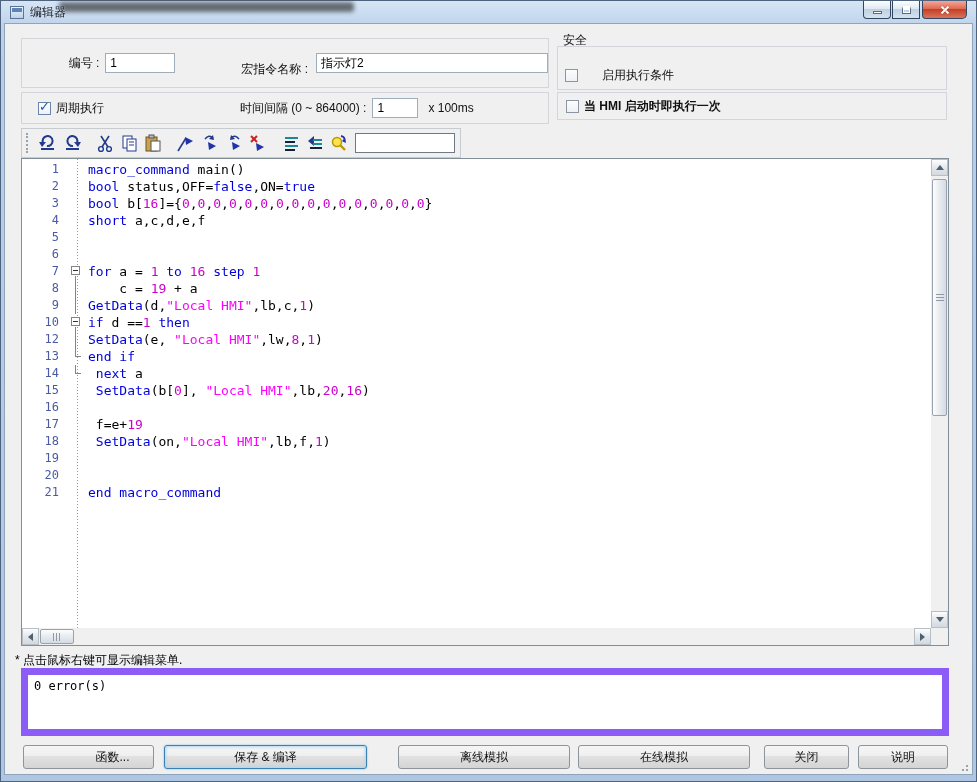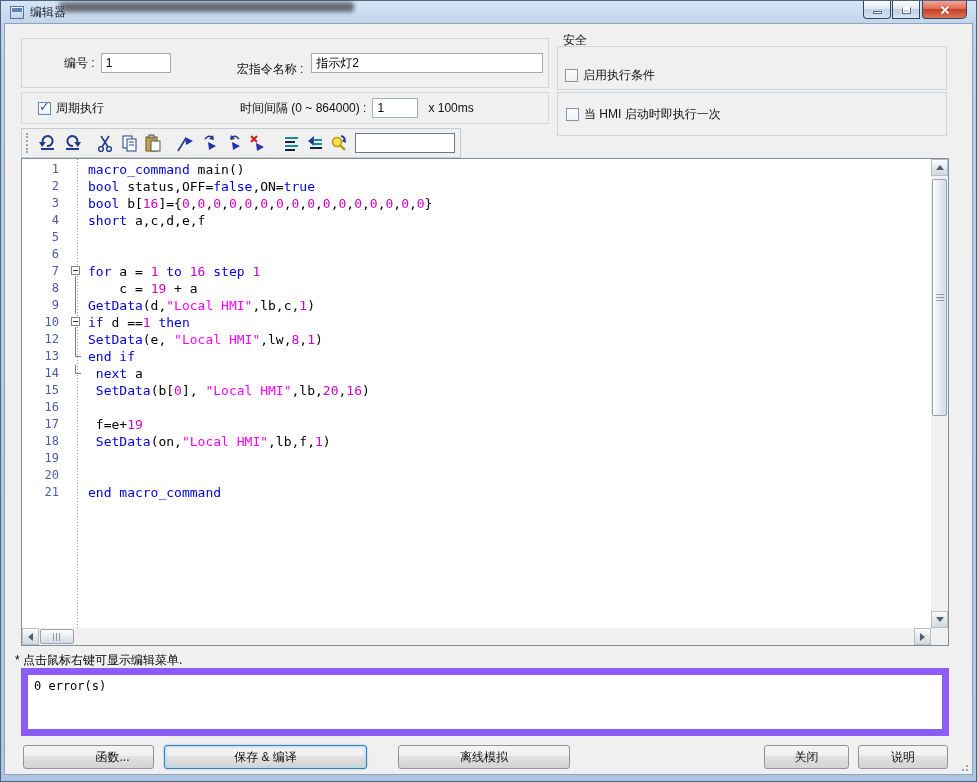--- a/index.html
+++ b/index.html
@@ -115,50 +115,50 @@
         </span>
       <span class="wbtn close">
           <span class="g-x"></span>
         </span>
     </span>
   </div>
 
   <div class="client">
 
     <div class="panel" style="left:16px;top:14px;width:528px;height:50px;">
-      <div class="frow" style="padding-left:42px;">
+      <div class="frow" style="padding-left:42px;justify-content:flex-end;">
         <span class="lbl">编号 :</span>
         <input class="tbox" style="width: 70px; margin-left: 6px;" value="1">
         <span class="lbl" style="margin-left:66px;margin-top:13px;">宏指令名称 :</span>
         <input class="tbox" style="width: 232px; margin-left: 8px;" value="指示灯2">
       </div>
     </div>
 
     <div style="position:absolute;left:552px;top:8px;width:390px;height:58px;">
       <span class="glabel">安全</span>
       <div class="gbox" style="left:0;right:0;top:14px;bottom:0;"></div>
-      <div class="frow" style="position:absolute;left:8px;top:14px;right:4px;bottom:0;">
+      <div class="frow" style="position:absolute;left:8px;top:14px;right:4px;bottom:0;gap:19px;">
         <span class="cb"></span>
         <span class="lbl" style="margin-left:5px;">启用执行条件</span>
       </div>
     </div>
 
     <div class="panel" style="left:16px;top:68px;width:528px;height:32px;">
       <div class="frow" style="padding-left:16px;">
         <span class="cb checked">
             <span class="mark">✓</span>
           </span>
         <span class="lbl" style="margin-left:5px;">周期执行</span>
         <span class="lbl" style="margin-left:136px;">时间间隔 (0 ~ 864000) :</span>
         <input class="tbox" style="width: 46px; margin-left: 6px;" value="1">
         <span class="lbl" style="margin-left:10px;">x 100ms</span>
       </div>
     </div>
 
-    <div class="panel" style="left:552px;top:68px;width:390px;height:44px;">
+    <div class="panel" style="left:552px;top:68px;width:390px;height:28px;font-weight:bold;">
       <div class="frow" style="padding-left:8px;">
         <span class="cb"></span>
         <span class="lbl" style="margin-left:5px;">当 HMI 启动时即执行一次</span>
       </div>
     </div>
 
     <div class="toolbar">
       <span class="tgrip"></span>
       <span class="tbtn">
         <svg width="20" height="20" viewBox="0 0 20 20">
@@ -306,20 +306,21 @@
 
     <div class="hint">* 点击鼠标右键可显示编辑菜单.</div>
 
     <div class="errbox">
       <span>0 error(s)</span>
     </div>
 
     <button class="btn" style="left:18px;width:131px;padding-left:48px;">函数...</button>
     <button class="btn default" style="left:159px;width:203px;">保存 &amp; 编译</button>
     <button class="btn" style="left:393px;width:172px;">离线模拟</button>
+    <button class="btn" style="left:573px;width:172px;">在线模拟</button>
     <button class="btn" style="left:759px;width:85px;">关闭</button>
     <button class="btn" style="left:853px;width:90px;">说明</button>
 
     <div class="resize-grip">
         <i></i>
         <i></i>
         <i></i>
       </div>
   </div>
 </div>

